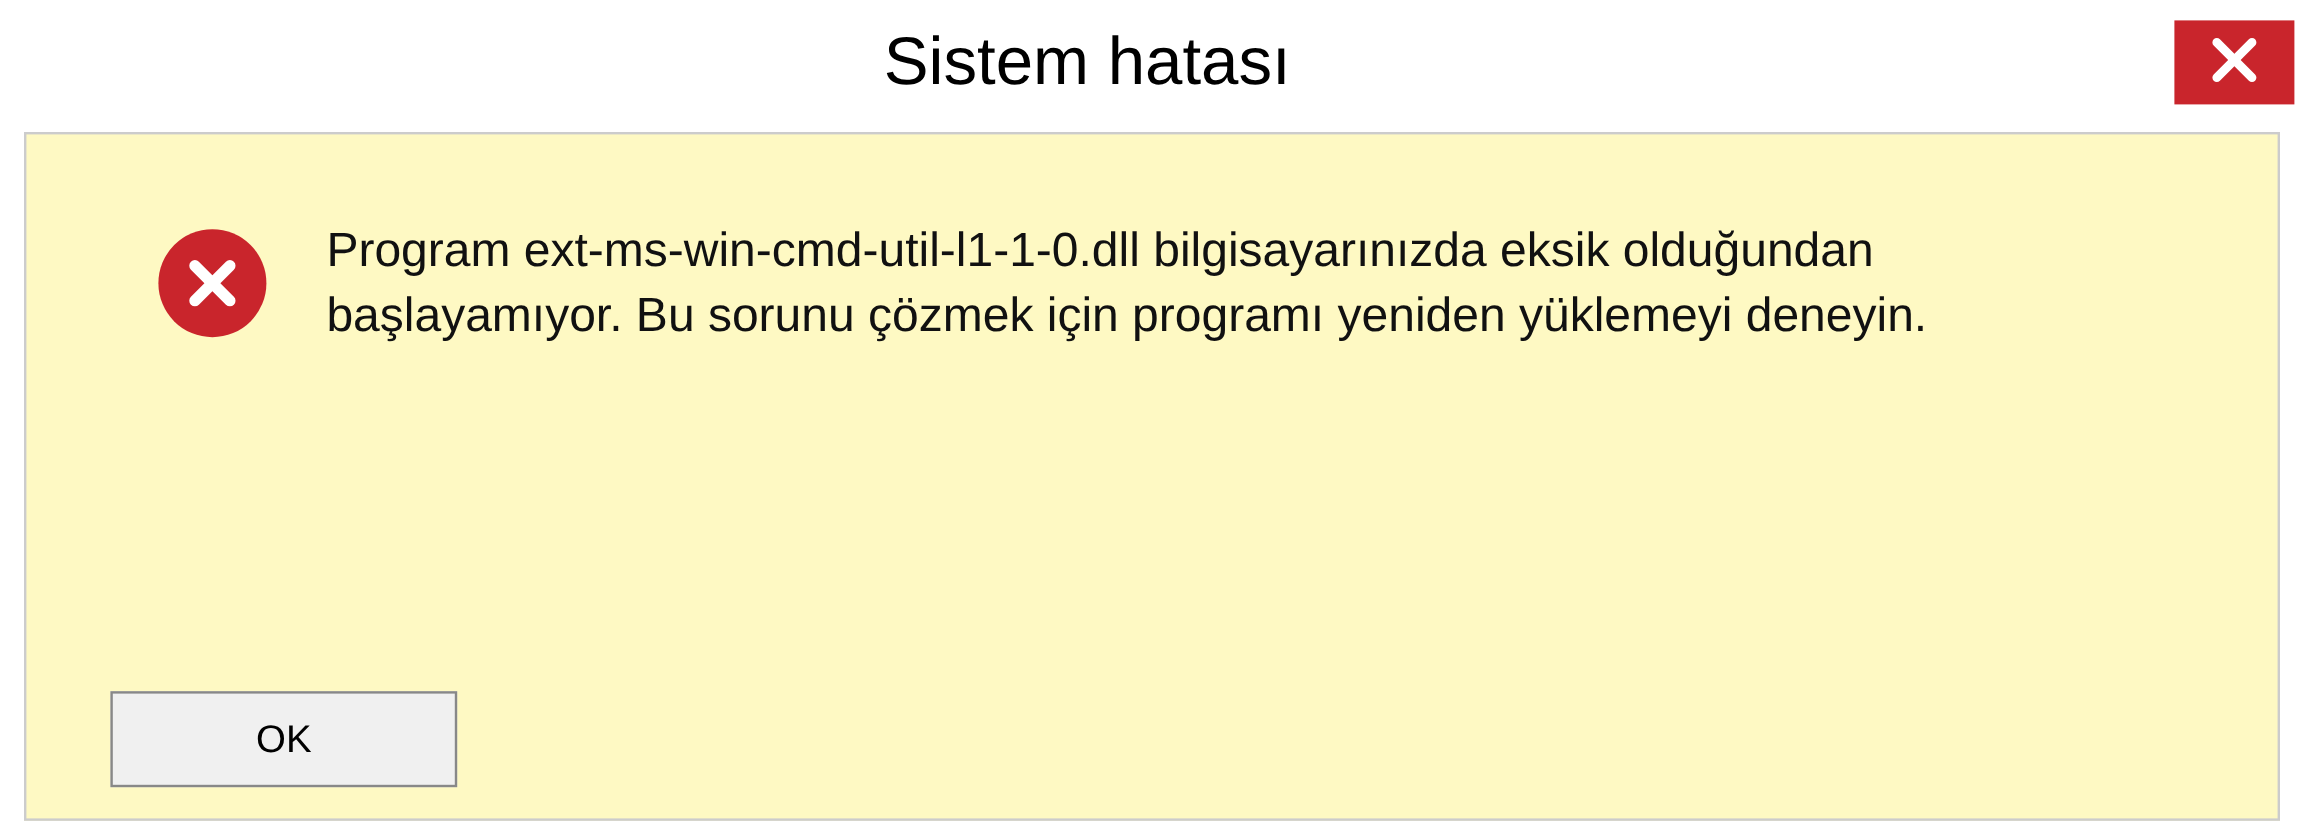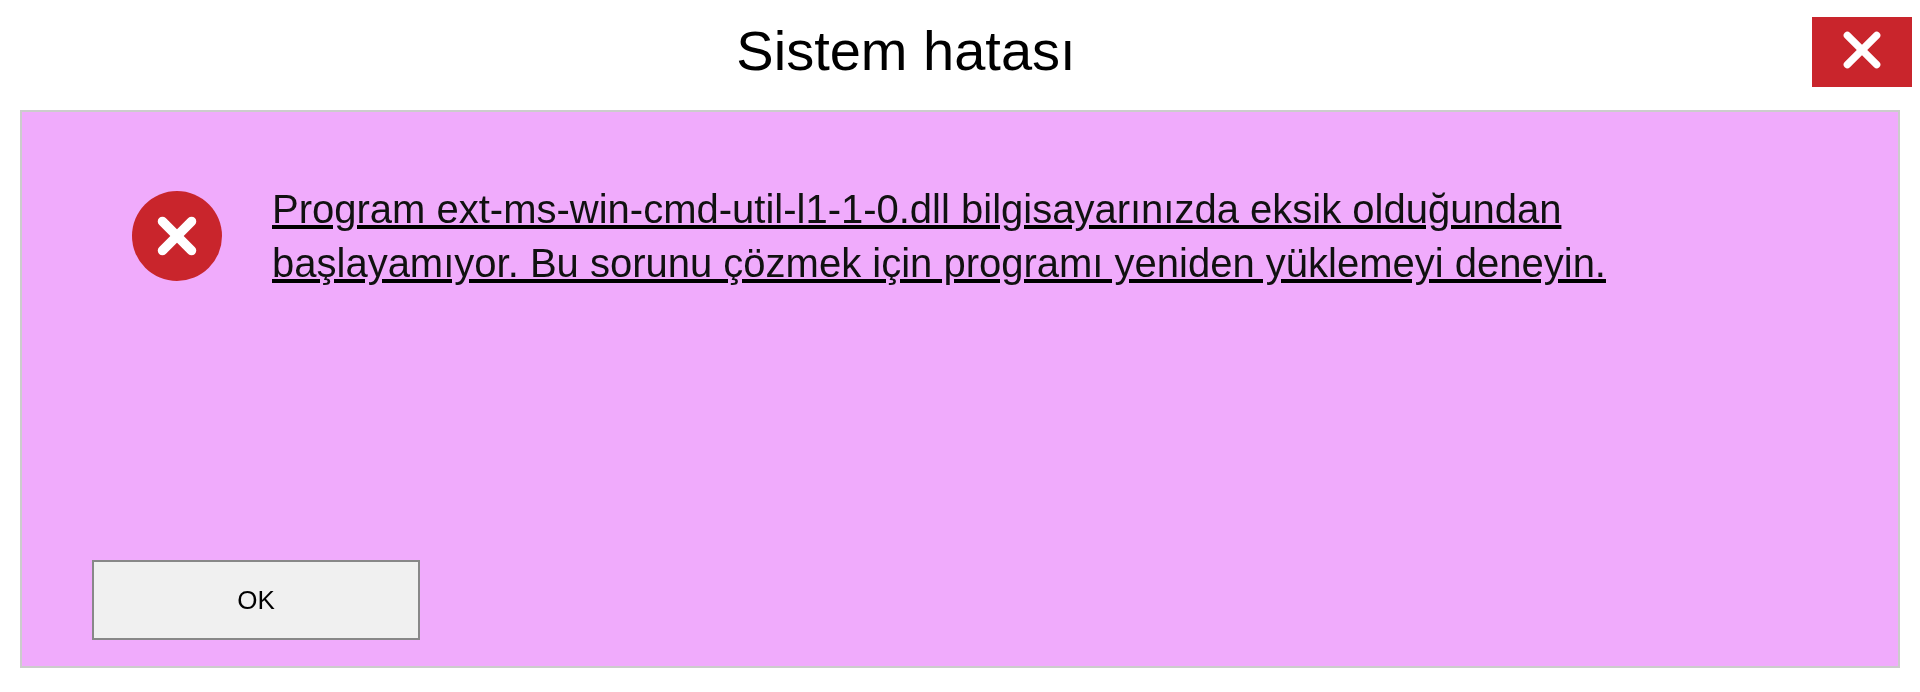--- a/index.html
+++ b/index.html
@@ -46,24 +46,23 @@
       margin-right: 8px;
       margin-top: 4px;
     }
     .close-btn svg {
       width: 44px;
       height: 44px;
     }
     .content-area {
       flex: 1;
       border: 2px solid #cccccc;
-      margin: 10px 20px 24px 20px;
+      margin: 10px 20px 8px 20px;
       position: relative;
-      background: #f0abfc;
-      text-decoration: underline;
+      background: #fef9c3;
     }
     .message-row {
       display: flex;
       align-items: center;
       padding: 70px 90px 0 110px;
       gap: 50px;
     }
     .error-icon-circle {
       width: 90px;
       height: 90px;
@@ -96,25 +95,25 @@
       padding: 0 40px 0 70px;
     }
     .brand-text {
       font-size: 72px;
       font-weight: 900;
       color: #c9252c;
       letter-spacing: 1px;
       font-family: Arial, sans-serif;
     }
     .ok-button {
-      width: 328px;
+      width: 289px;
       height: 80px;
       border: 2px solid #888888;
       background: #f0f0f0;
-      font-size: 26px;
+      font-size: 32px;
       color: #000000;
       display: flex;
       align-items: center;
       justify-content: center;
       cursor: pointer;
       font-family: "Segoe UI", Tahoma, Arial, sans-serif;
     }
   </style>
 </head>
 <body>

